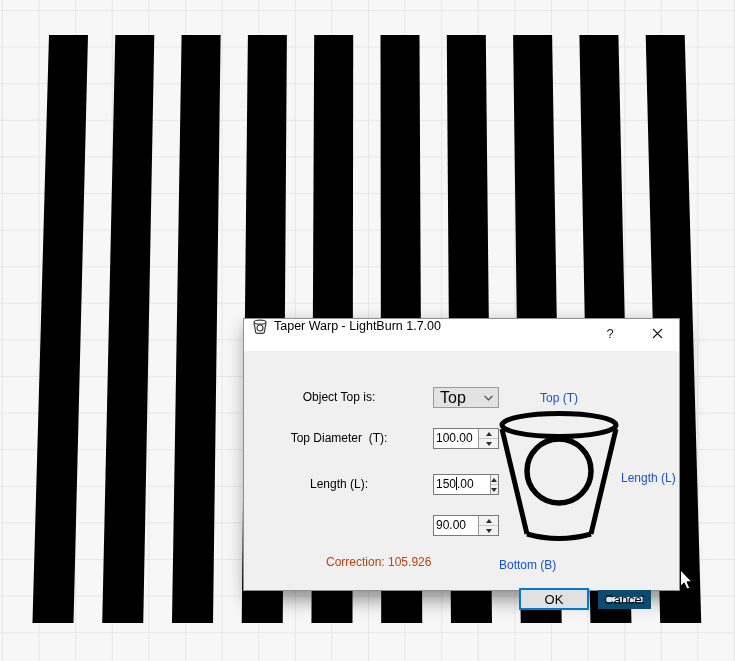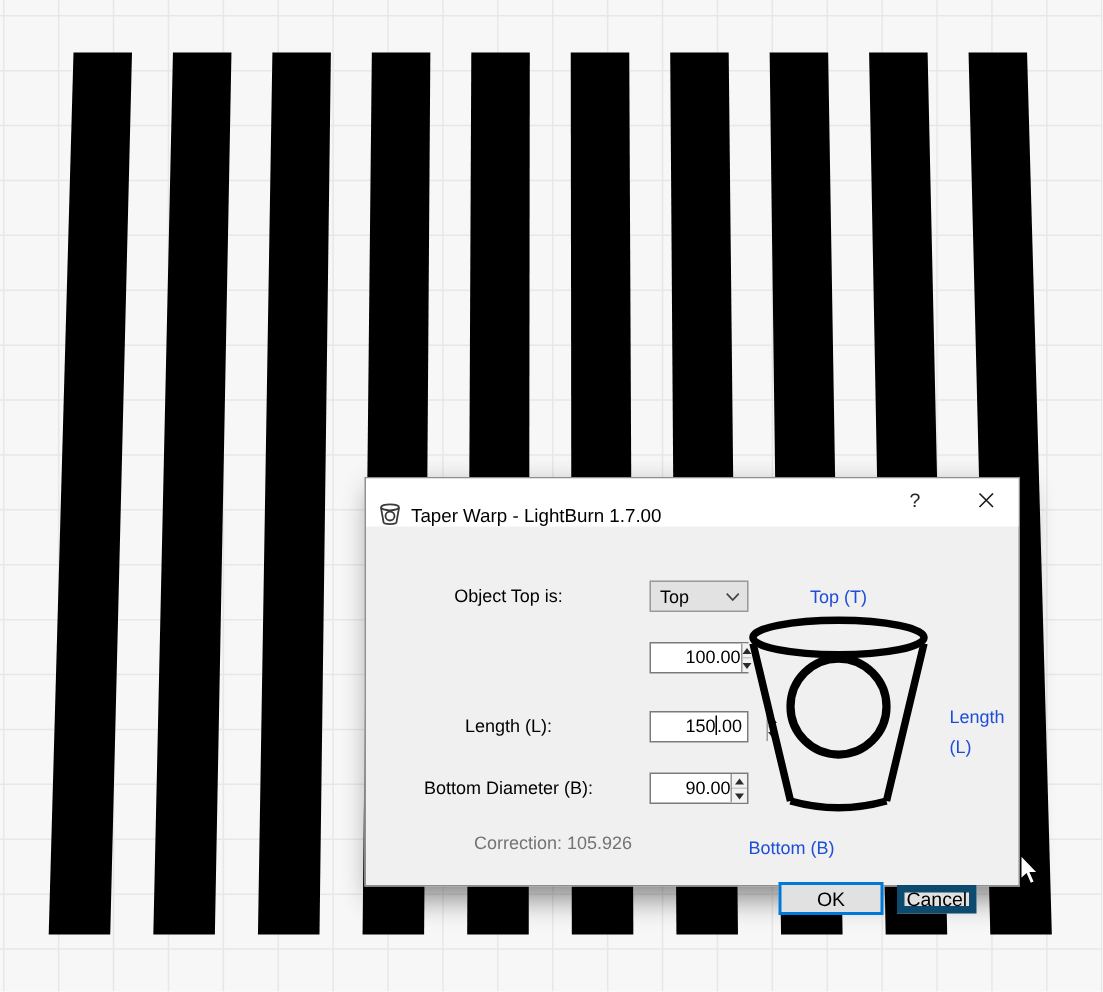--- a/index.html
+++ b/index.html
@@ -5,66 +5,66 @@
   html,body{margin:0;padding:0;}
   body{width:735px;height:661px;overflow:hidden;font-family:"Liberation Sans",sans-serif;}
   .screen{position:relative;width:735px;height:661px;background:#f7f7f7;overflow:hidden;}
   #canvas-svg{position:absolute;left:0;top:0;}
 
   
   .dialog{position:absolute;left:243px;top:318px;width:437px;height:273px;
           background:#f0f0f0;border:1px solid #8f8f8f;box-sizing:border-box;
           box-shadow:4px 8px 18px rgba(0,0,0,0.45);z-index:5;}
   .titlebar{position:absolute;left:0;top:0;width:100%;height:32px;background:#ffffff;
-            display:flex;align-items:flex-end;}
+            display:flex;align-items:flex-start;}
   .titlebar-icon{margin-left:8px;width:16px;height:16px;flex:0 0 auto;}
   .title-text{margin-left:6px;font-size:12.5px;color:#000;white-space:pre;}
   .tb-btn{position:absolute;top:0;height:28px;display:flex;align-items:center;justify-content:center;
           color:#222;cursor:default;}
   .tb-help{left:350px;width:32px;font-size:13px;}
   .tb-close{left:396px;width:34px;}
 
   .dlg-body{position:absolute;left:0;top:28px;right:0;bottom:0;}
 
   .form-label{position:absolute;left:4px;width:182px;height:21px;line-height:21px;
               text-align:center;font-size:12px;color:#000;white-space:pre;}
   .lbl-row1{top:40px;} .lbl-row2{top:81px;} .lbl-row3{top:127px;} .lbl-row4{top:168px;}
 
   .combo{position:absolute;left:189px;top:40px;width:66px;height:21px;box-sizing:border-box;
          background:#e2e2e2;border:1px solid #9a9a9a;display:flex;align-items:center;}
-  .combo-text{flex:1;padding-left:6px;font-size:12px;color:#000;}
+  .combo-text{flex:1;padding-left:6px;font-size:16px;color:#000;}
   .combo-arrow{width:20px;display:flex;align-items:center;justify-content:center;}
 
   .spinbox{position:absolute;left:189px;width:66px;height:21px;box-sizing:border-box;
            background:#ffffff;border:1px solid #7a7a7a;display:flex;}
   .spin-row2{top:81px;} .spin-row3{top:127px;gap:16px;} .spin-row4{top:168px;justify-content:center;}
-  .spin-val{flex:1;font-size:12px;color:#000;line-height:19px;padding-left:23px;white-space:pre;}
+  .spin-val{flex:1;font-size:12px;color:#000;line-height:19px;padding-left:2px;white-space:pre;}
   .caret{display:inline-block;width:1px;height:13px;background:#000;vertical-align:-2px;}
   .spin-btns{width:19px;border-left:1px solid #9a9a9a;background:#f2f2f2;
              display:flex;flex-direction:column;}
   .spin-up,.spin-down{flex:1;display:flex;align-items:center;justify-content:center;}
   .spin-up{border-bottom:1px solid #c9c9c9;}
   .tri-up{width:0;height:0;border-left:3.5px solid transparent;border-right:3.5px solid transparent;
           border-bottom:4px solid #2b2b2b;}
   .tri-down{width:0;height:0;border-left:3.5px solid transparent;border-right:3.5px solid transparent;
             border-top:4px solid #2b2b2b;}
 
-  .correction{position:absolute;left:72px;top:205px;height:20px;line-height:20px;
-              font-size:12px;color:#737373;}
+  .correction{position:absolute;left:82px;top:205px;height:20px;line-height:20px;
+              font-size:12px;color:#c2410c;}
 
   .diagram-label{position:absolute;font-size:12px;color:#1d4ed8;height:20px;line-height:20px;}
   .diag-top{left:255px;top:41px;width:120px;text-align:center;}
-  .diag-length{left:377px;top:121px;margin-left:12px;}
+  .diag-length{left:377px;top:121px;}
   .diag-bottom{left:255px;top:208px;width:120px;text-align:left;}
   .cup-svg{position:absolute;left:249px;top:63px;}
 
   .btn{position:absolute;box-sizing:border-box;background:#e1e1e1;font-size:13px;color:#000;
        display:flex;align-items:center;justify-content:center;font-family:"Liberation Sans",sans-serif;padding:0;}
   .btn-ok{left:275px;top:241px;width:70px;height:22px;border:2px solid #0078d7;}
-  .btn-cancel{left:354px;top:243px;width:53px;height:19px;border:5px solid #0c4a6e;}
+  .btn-cancel{left:354px;top:243px;width:53px;height:19px;border:7px solid #0c4a6e;}
 
   .cursor{position:absolute;left:679px;top:569px;z-index:9;}
 </style>
 </head>
 <body>
 
 <div class="screen" style="background: rgb(247, 247, 247);">
 
   <svg id="canvas-svg" width="735" height="661">
     <g id="grid-lines">
@@ -146,20 +146,21 @@
       <div class="form-label lbl-row1">Object Top is:</div>
       <div class="combo">
         <span class="combo-text">Top</span>
         <span class="combo-arrow">
           <svg width="9" height="6" viewBox="0 0 9 6">
               <path d="M0.5,0.8 L4.5,5 L8.5,0.8" fill="none" stroke="#444" stroke-width="1.2"></path>
             </svg>
         </span>
       </div>
 
+      <div class="form-label lbl-row2">Top Diameter  (T):</div>
       <div class="spinbox spin-row2">
         <span class="spin-val">100.00</span>
         <span class="spin-btns">
           <span class="spin-up">
               <span class="tri-up"></span>
             </span>
           <span class="spin-down">
               <span class="tri-down"></span>
             </span>
         </span>
@@ -171,21 +172,20 @@
         <span class="spin-btns">
           <span class="spin-up">
               <span class="tri-up"></span>
             </span>
           <span class="spin-down">
               <span class="tri-down"></span>
             </span>
         </span>
       </div>
 
-      <div class="form-label lbl-row4">Bottom Diameter (B):</div>
       <div class="spinbox spin-row4">
         <span class="spin-val">90.00</span>
         <span class="spin-btns">
           <span class="spin-up">
               <span class="tri-up"></span>
             </span>
           <span class="spin-down">
               <span class="tri-down"></span>
             </span>
         </span>

